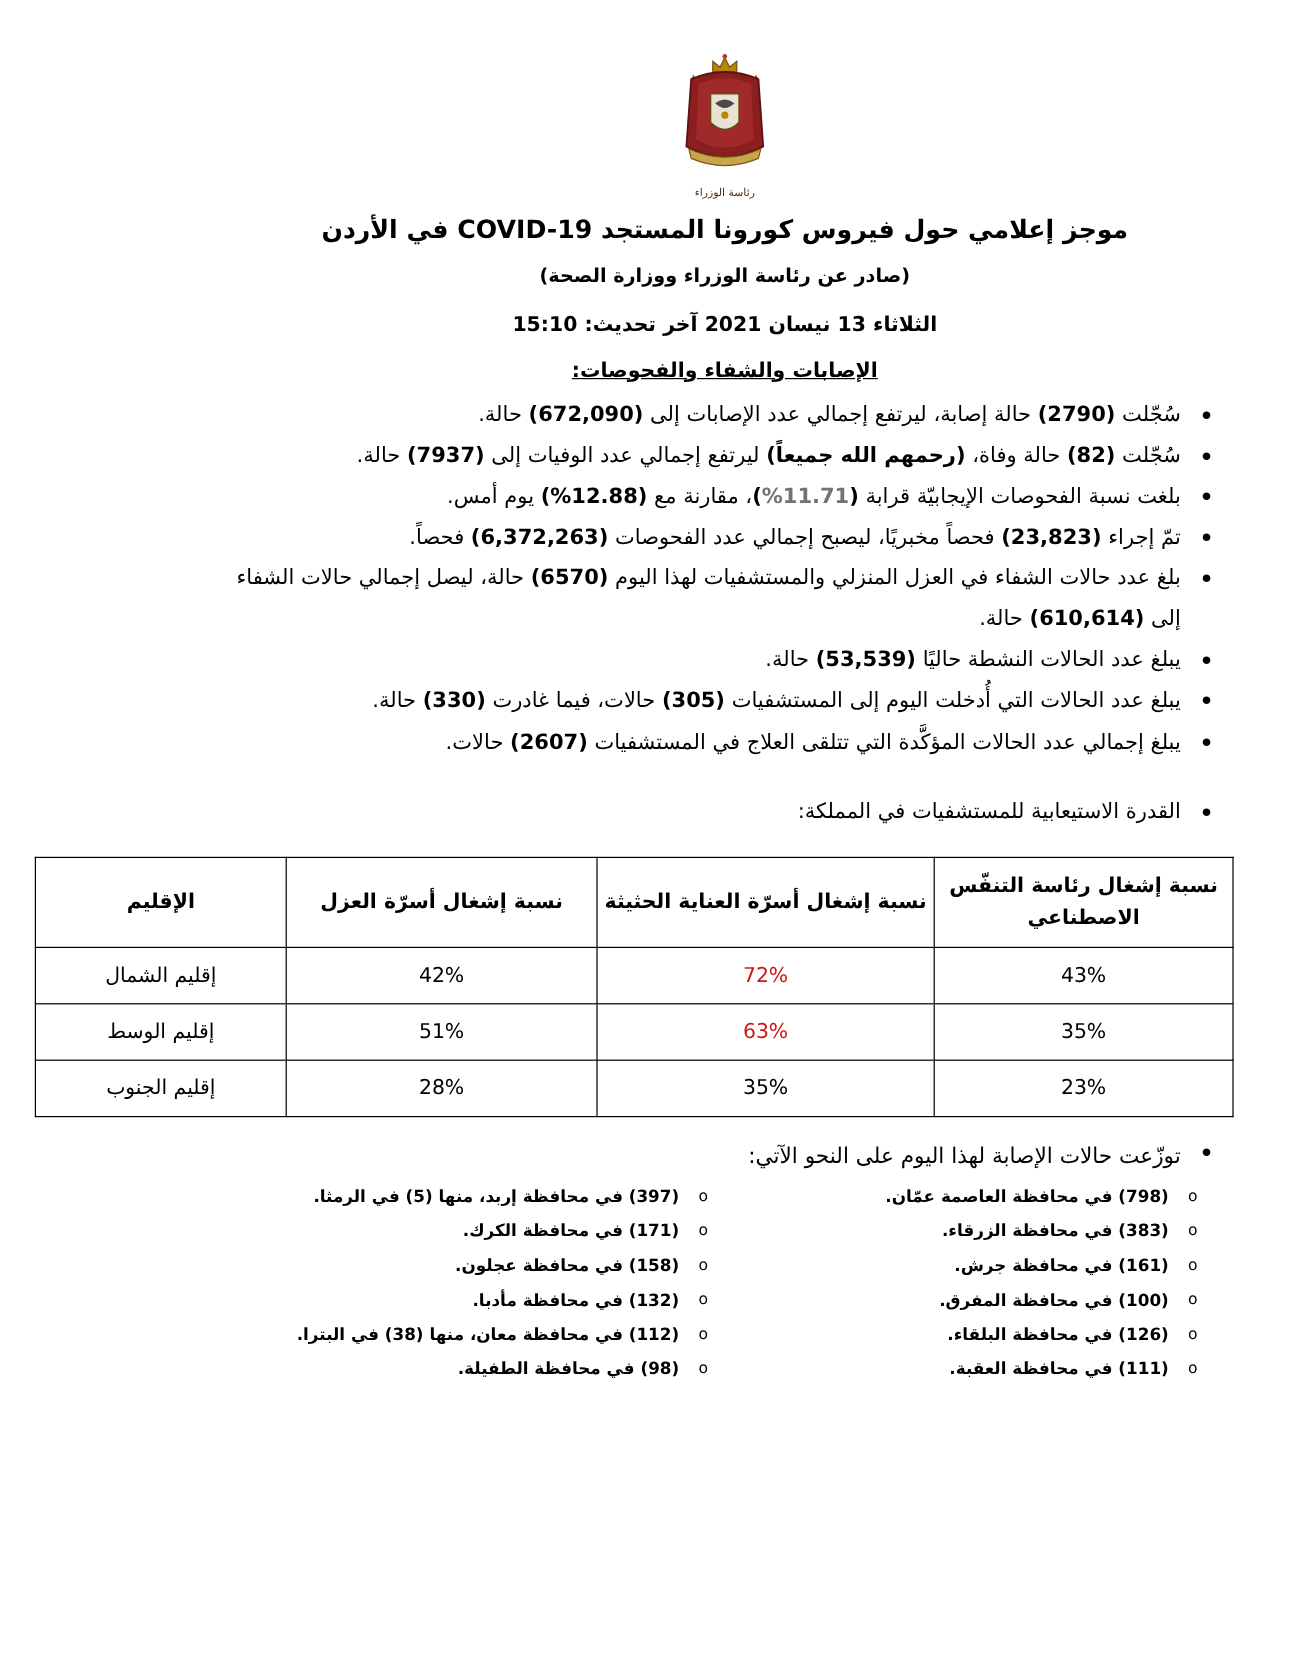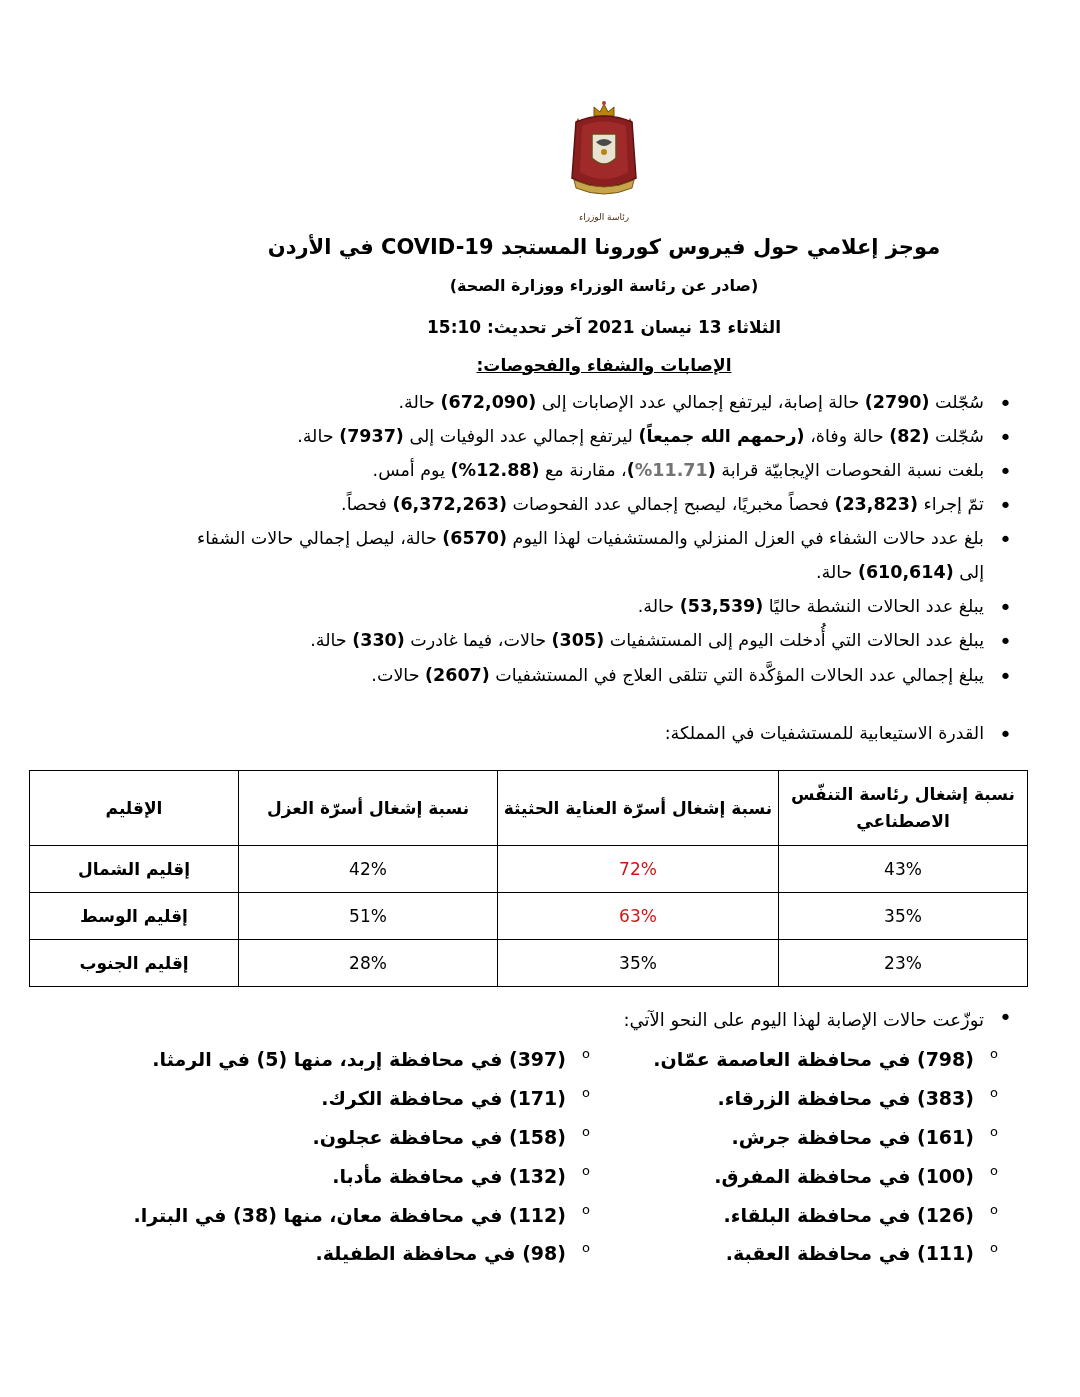--- a/index.html
+++ b/index.html
@@ -11,21 +11,21 @@
     width: 1080px;
     min-height: 1397px;
     font-family: "DejaVu Sans", "Liberation Sans", sans-serif;
     color: #000000;
     direction: rtl;
   }
   .page {
     width: 952px;
     min-height: 1397px;
     box-sizing: border-box;
-    padding: 96px 52px 24px 52px;
+    padding: 40px 52px 24px 52px;
     position: relative;
   }
 
   
   .emblem-wrap {
     display: flex;
     justify-content: center;
     align-items: center;
     margin-top: 4px;
     margin-bottom: 10px;
@@ -109,21 +109,21 @@
     font-size: 17px;
     padding: 6px 4px;
     vertical-align: middle;
   }
   table.capacity th {
     font-weight: bold;
     line-height: 1.55;
     height: 62px;
   }
   table.capacity td.region {
-    font-weight: bold;
+    font-weight: normal;
   }
   table.capacity td {
     height: 34px;
   }
   .cell-red { color: #d01616; }
 
   
   .dist-lead {
     font-size: 18px;
     position: relative;
@@ -143,21 +143,21 @@
     flex-direction: row;
     justify-content: space-between;
     margin: 10px 24px 0 24px;
     gap: 10px;
   }
   .dist-col {
     width: 49%;
   }
   .dist-item {
     position: relative;
-    font-size: 19px;
+    font-size: 14px;
     font-weight: bold;
     line-height: 2.05;
     padding-right: 30px;
     white-space: nowrap;
   }
   .dist-item::before {
     content: "o";
     position: absolute;
     right: 6px;
     top: 1px;

